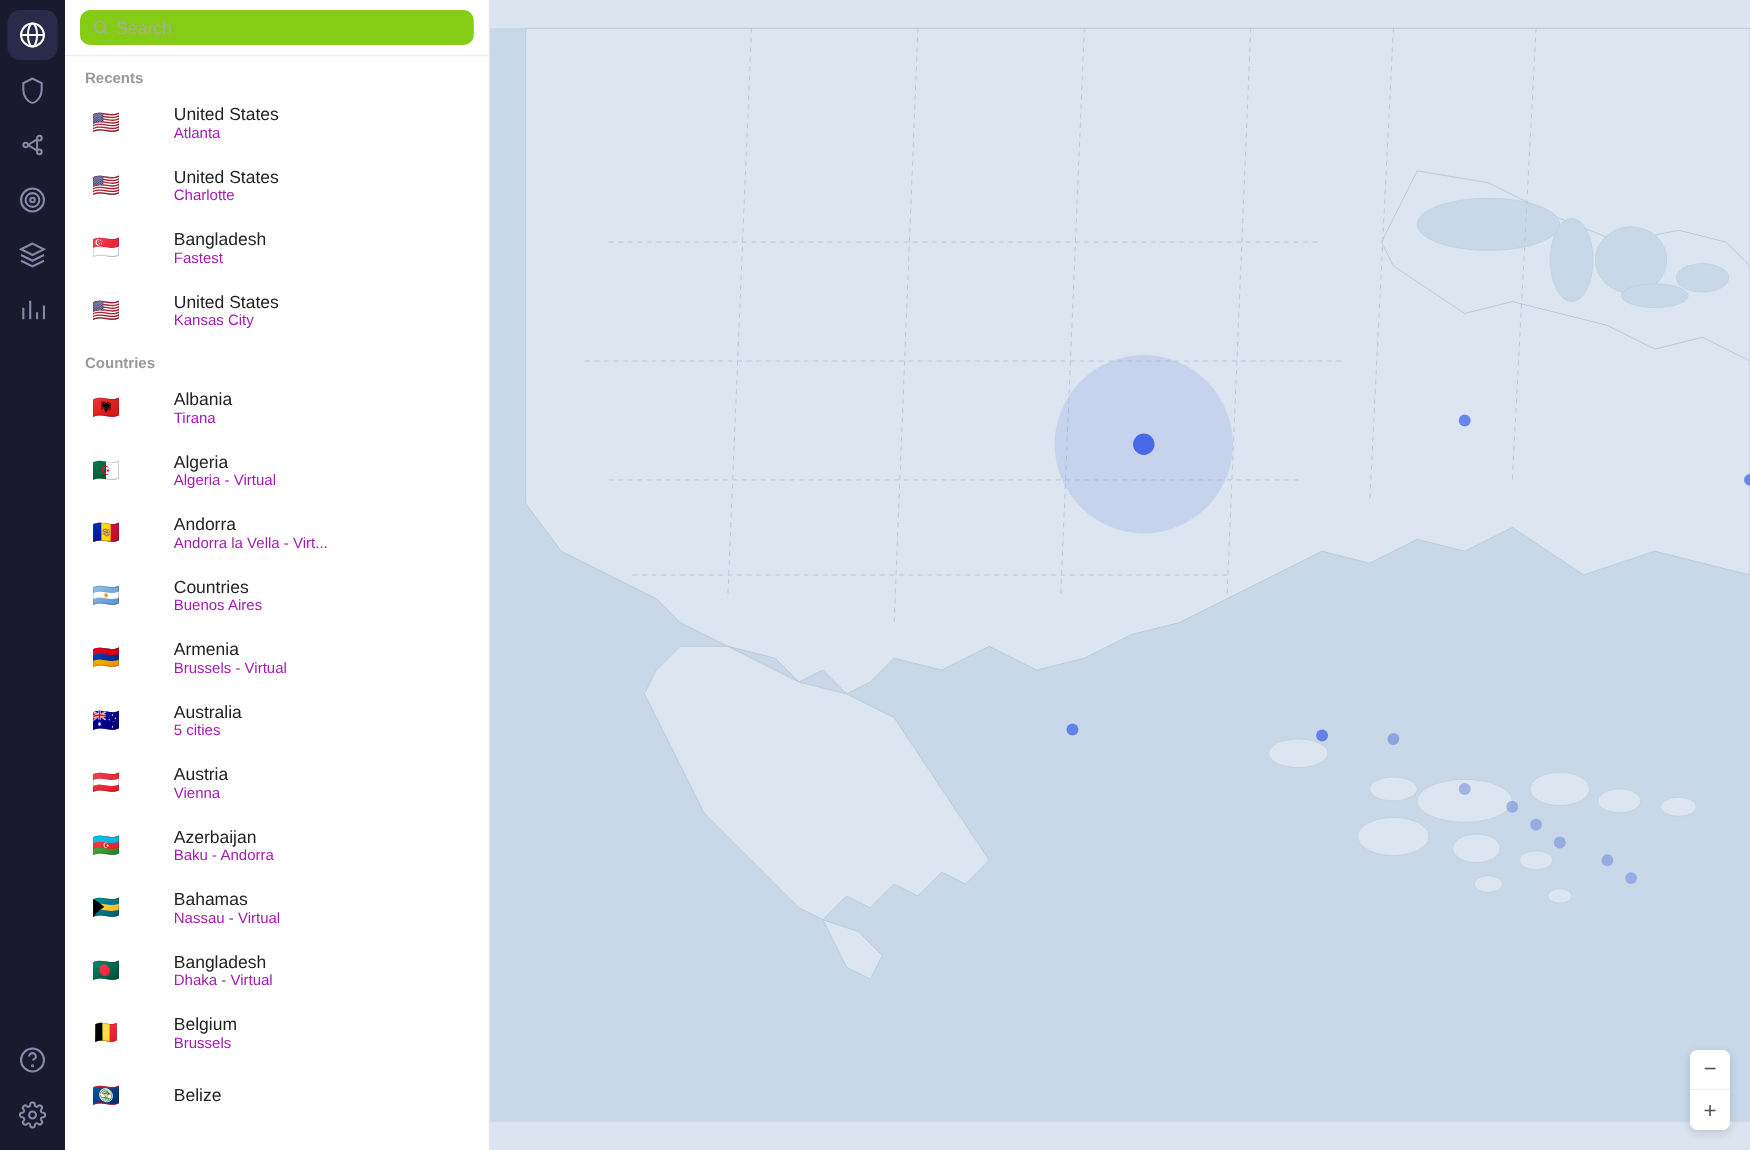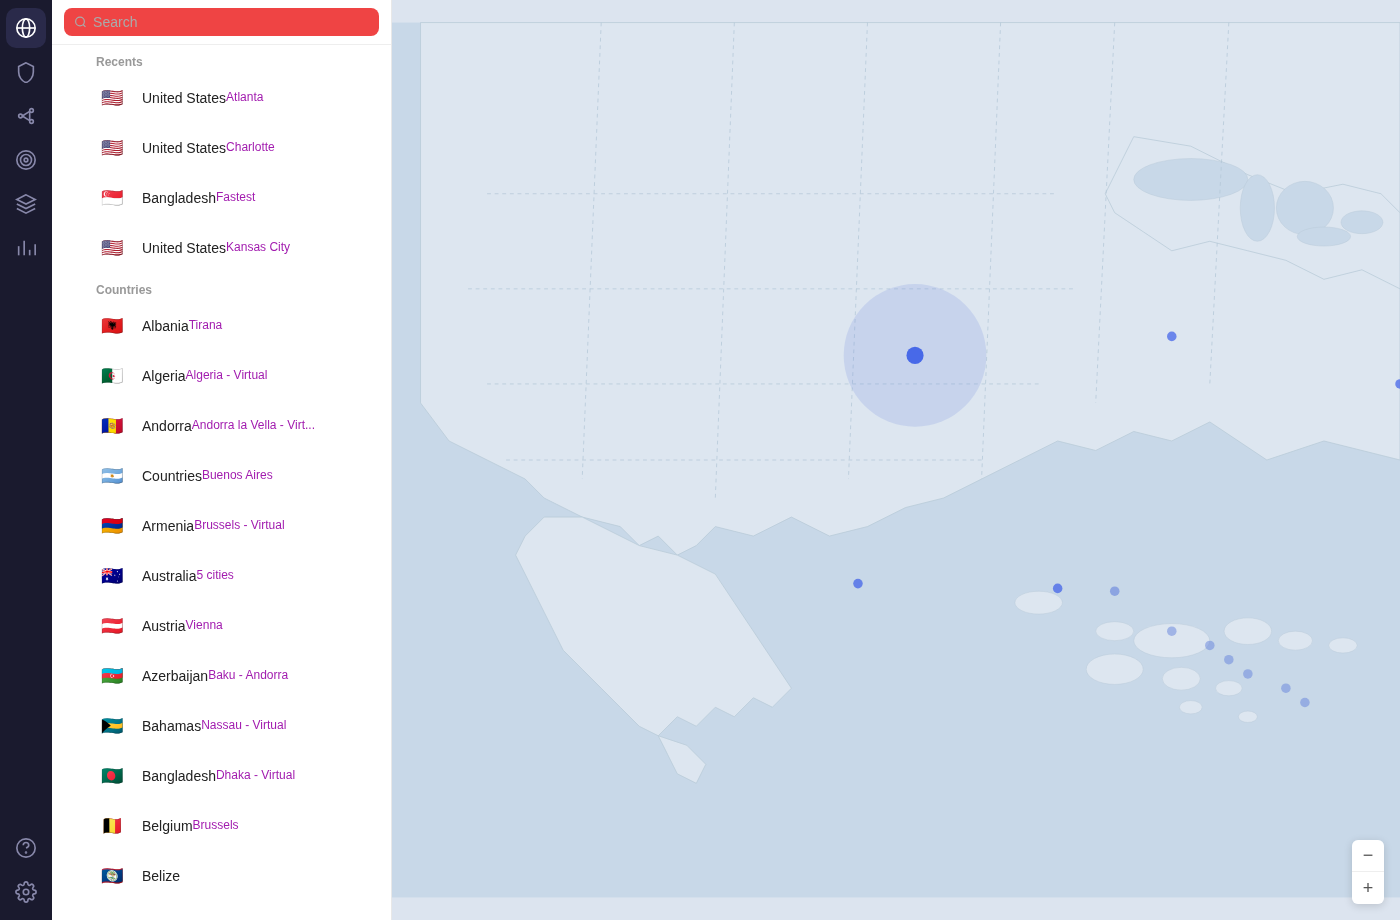--- a/index.html
+++ b/index.html
@@ -44,39 +44,38 @@
       overflow: hidden;
       border-right: 1px solid #e8e8e8;
     }
     .search-bar {
       padding: 8px 12px;
       border-bottom: 1px solid #eeeeee;
     }
     .search-input-wrap {
       display: flex;
       align-items: center;
-      background: #ef4444;
+      background: #84cc16;
       border-radius: 8px;
       padding: 6px 10px;
       gap: 6px;
     }
     .search-input-wrap input {
       border: none;
       background: transparent;
       outline: none;
       font-size: 14px;
       color: #333;
       width: 100%;
     }
     .search-input-wrap input::placeholder { color: #aaa; }
 
     .list-scroll {
       overflow-y: auto;
       flex: 1;
-      padding-left: 28px;
     }
     .section-label {
       font-size: 12px;
       font-weight: 600;
       color: #999;
       padding: 10px 16px 4px;
       text-transform: none;
     }
     .country-item {
       display: flex;
@@ -90,21 +89,21 @@
       width: 34px;
       height: 34px;
       border-radius: 50%;
       overflow: hidden;
       flex-shrink: 0;
       display: flex;
       align-items: center;
       justify-content: center;
       font-size: 18px;
     }
-    .country-info { display: flex; flex-direction: row; }
+    .country-info { display: flex; flex-direction: column; margin-left: 25px; }
     .country-name { font-size: 14px; font-weight: 500; color: #222; }
     .country-city { font-size: 12px; color: #a21caf; }
 
     
     .map-area {
       flex: 1;
       position: relative;
       overflow: hidden;
       background: #dce4ef;
     }

